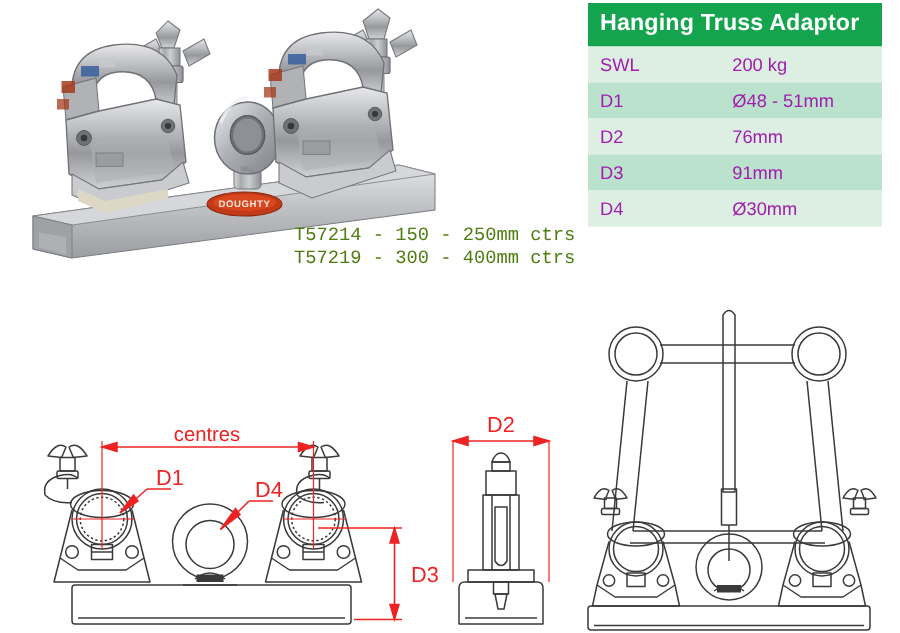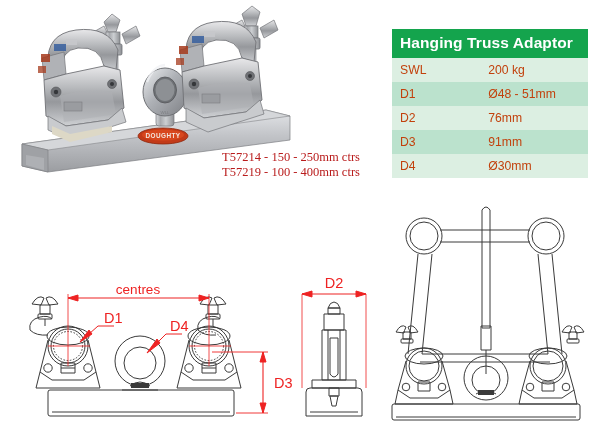--- a/index.html
+++ b/index.html
@@ -15,44 +15,44 @@
 
   
   #product-photo{
     position:absolute;left:8px;top:4px;width:290px;height:180px;
   }
   #product-photo svg{display:block;}
 
   
   #product-codes{
     position:absolute;left:196px;top:150px;width:190px;
-    font-family:Liberation Serif, serif;
-    font-size:12.5px;line-height:15px;color:#b91c1c;
-    text-align:center;white-space:nowrap;
+    font-family:Liberation Mono, monospace;
+    font-size:12.5px;line-height:15px;color:#4d7c0f;
+    text-align:left;white-space:nowrap;
   }
 
   
   #spec-table{
-    position:absolute;left:392px;top:29px;width:196px;
+    position:absolute;left:392px;top:2px;width:196px;
   }
   #spec-table .tbl-header{
     background:#14a44d;color:#ffffff;
     font-size:15.5px;font-weight:bold;
     padding:5px 0 6px 8px;
     letter-spacing:.1px;
     white-space:nowrap;
   }
   #spec-table table{
     border-collapse:collapse;width:100%;
     font-size:12.2px;
   }
   #spec-table tr{height:24px;}
   #spec-table tr.row-a{background:#dcefe2;}
   #spec-table tr.row-b{background:#bbe2cd;}
-  #spec-table td{padding:0 8px;color:#c2410c;vertical-align:middle;}
+  #spec-table td{padding:0 8px;color:#a21caf;vertical-align:middle;}
   #spec-table td.k{text-align:left;width:45%;}
   #spec-table td.v{text-align:left;}
 
   
   #front-elevation{position:absolute;left:18px;top:268px;width:288px;height:154px;}
   #side-elevation{position:absolute;left:282px;top:268px;width:108px;height:154px;}
   #truss-assembly{position:absolute;left:382px;top:198px;width:216px;height:224px;}
   .dwg{display:block;}
 </style>
 </head>
@@ -166,21 +166,21 @@
         <circle cx="242" cy="72" r="4.5" fill="#6f7175" stroke="#55575a" stroke-width="0.6"></circle>
         <circle cx="242" cy="72" r="2" fill="#35373a"></circle>
         <path d="M178 104 L196 114 L238 108 L252 96 L256 110 L200 128 L178 118 Z" fill="#c9cbce" stroke="#74767a" stroke-width="0.7"></path>
         <rect x="194" y="90" width="18" height="9" fill="#9a9ca0" stroke="#74767a" stroke-width="0.5"></rect>
       </g>
     </svg>
   </div>
 
   <div id="product-codes">
     <div>T57214 - 150 - 250mm ctrs</div>
-    <div>T57219 - 100 - 400mm ctrs</div>
+    <div>T57219 - 300 - 400mm ctrs</div>
   </div>
 
   <div id="spec-table">
     <div class="tbl-header">Hanging Truss Adaptor</div>
     <table>
       <tbody>
         <tr class="row-a">
           <td class="k">SWL</td>
           <td class="v">200 kg</td>
         </tr>

